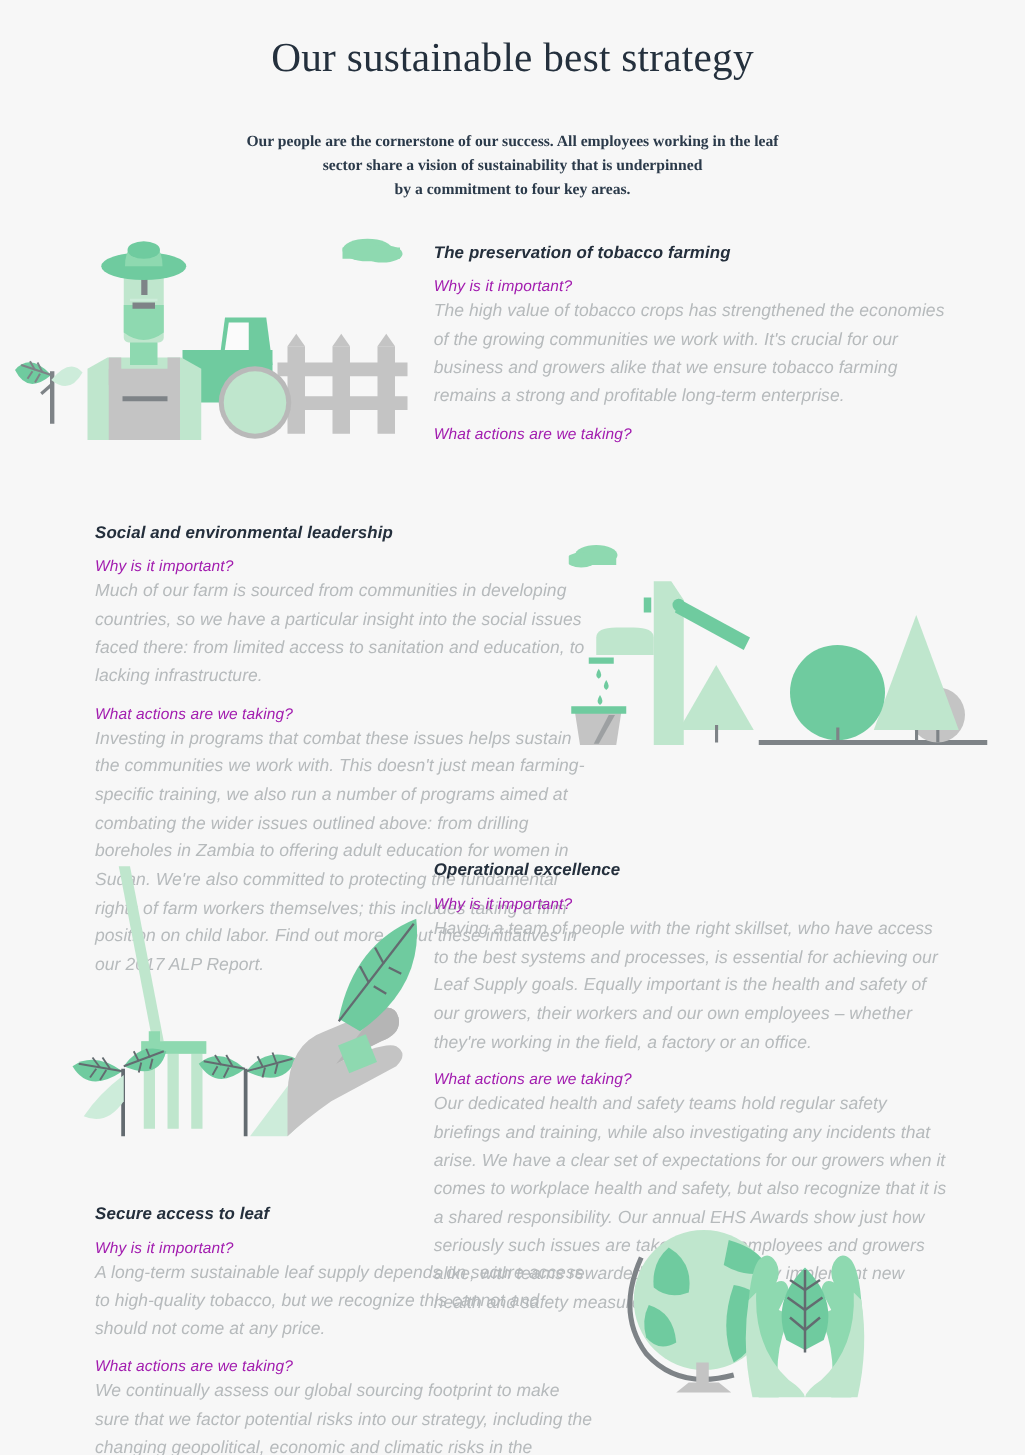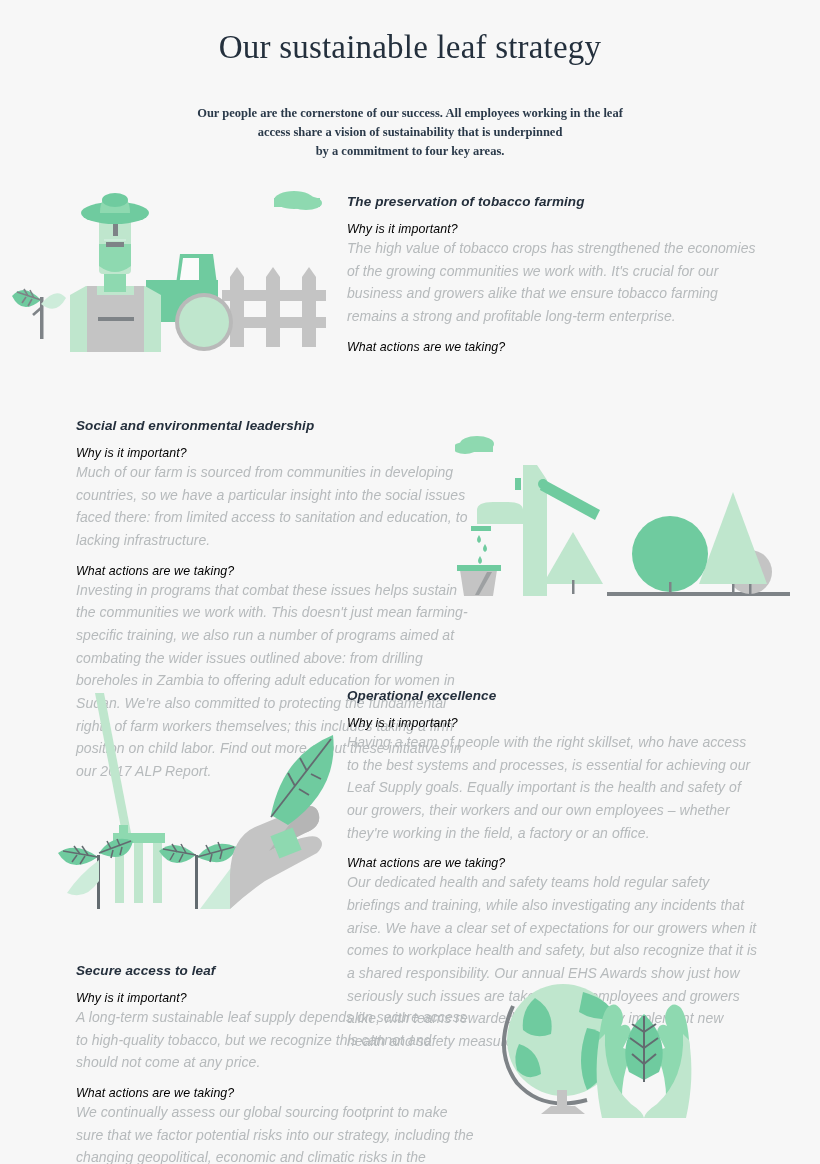--- a/index.html
+++ b/index.html
@@ -31,21 +31,21 @@
   }
 
   
   .section { position: absolute; }
   .sec-text { position: absolute; font-style: italic; }
   .sec-title {
     font-size: 13.5px; font-weight: 700; color: #242f3c;
     letter-spacing: .1px; margin-bottom: 13px;
   }
   .sub-head {
-    font-size: 12.4px; color: #000000; font-weight: 400;
+    font-size: 12.4px; color: #a21caf; font-weight: 400;
     margin-bottom: 1px; letter-spacing: .1px;
   }
   .body-copy {
     font-size: 14px; color: #b6babc; line-height: 1.62;
     letter-spacing: .05px; margin-bottom: 12px;
   }
   .body-copy:last-child { margin-bottom: 0; }
   .art { position: absolute; }
 
   
@@ -64,24 +64,24 @@
   #sec4 { left: 0; top: 958px; width: 665px; height: 190px; }
   #sec4 .sec-text { left: 76px; top: 5px; width: 400px; }
   #sec4 .art { left: 495px; top: 20px; }
 </style>
 </head>
 <body>
 
 <div class="page">
 
   <div class="hero">
-    <h1 class="hero-title">Our sustainable leaf strategy</h1>
+    <h1 class="hero-title">Our sustainable best strategy</h1>
     <div class="hero-sub">
       <div>Our people are the cornerstone of our success. All employees working in the leaf</div>
-      <div>access share a vision of sustainability that is underpinned</div>
+      <div>sector share a vision of sustainability that is underpinned</div>
       <div>by a commitment to four key areas.</div>
     </div>
   </div>
 
   <div class="section" id="sec1">
     <div class="art">
       <svg width="330" height="170" viewBox="0 0 330 170">
 
         <g>
           <ellipse cx="286" cy="18" rx="20" ry="9" fill="#8ed9b0"></ellipse>

